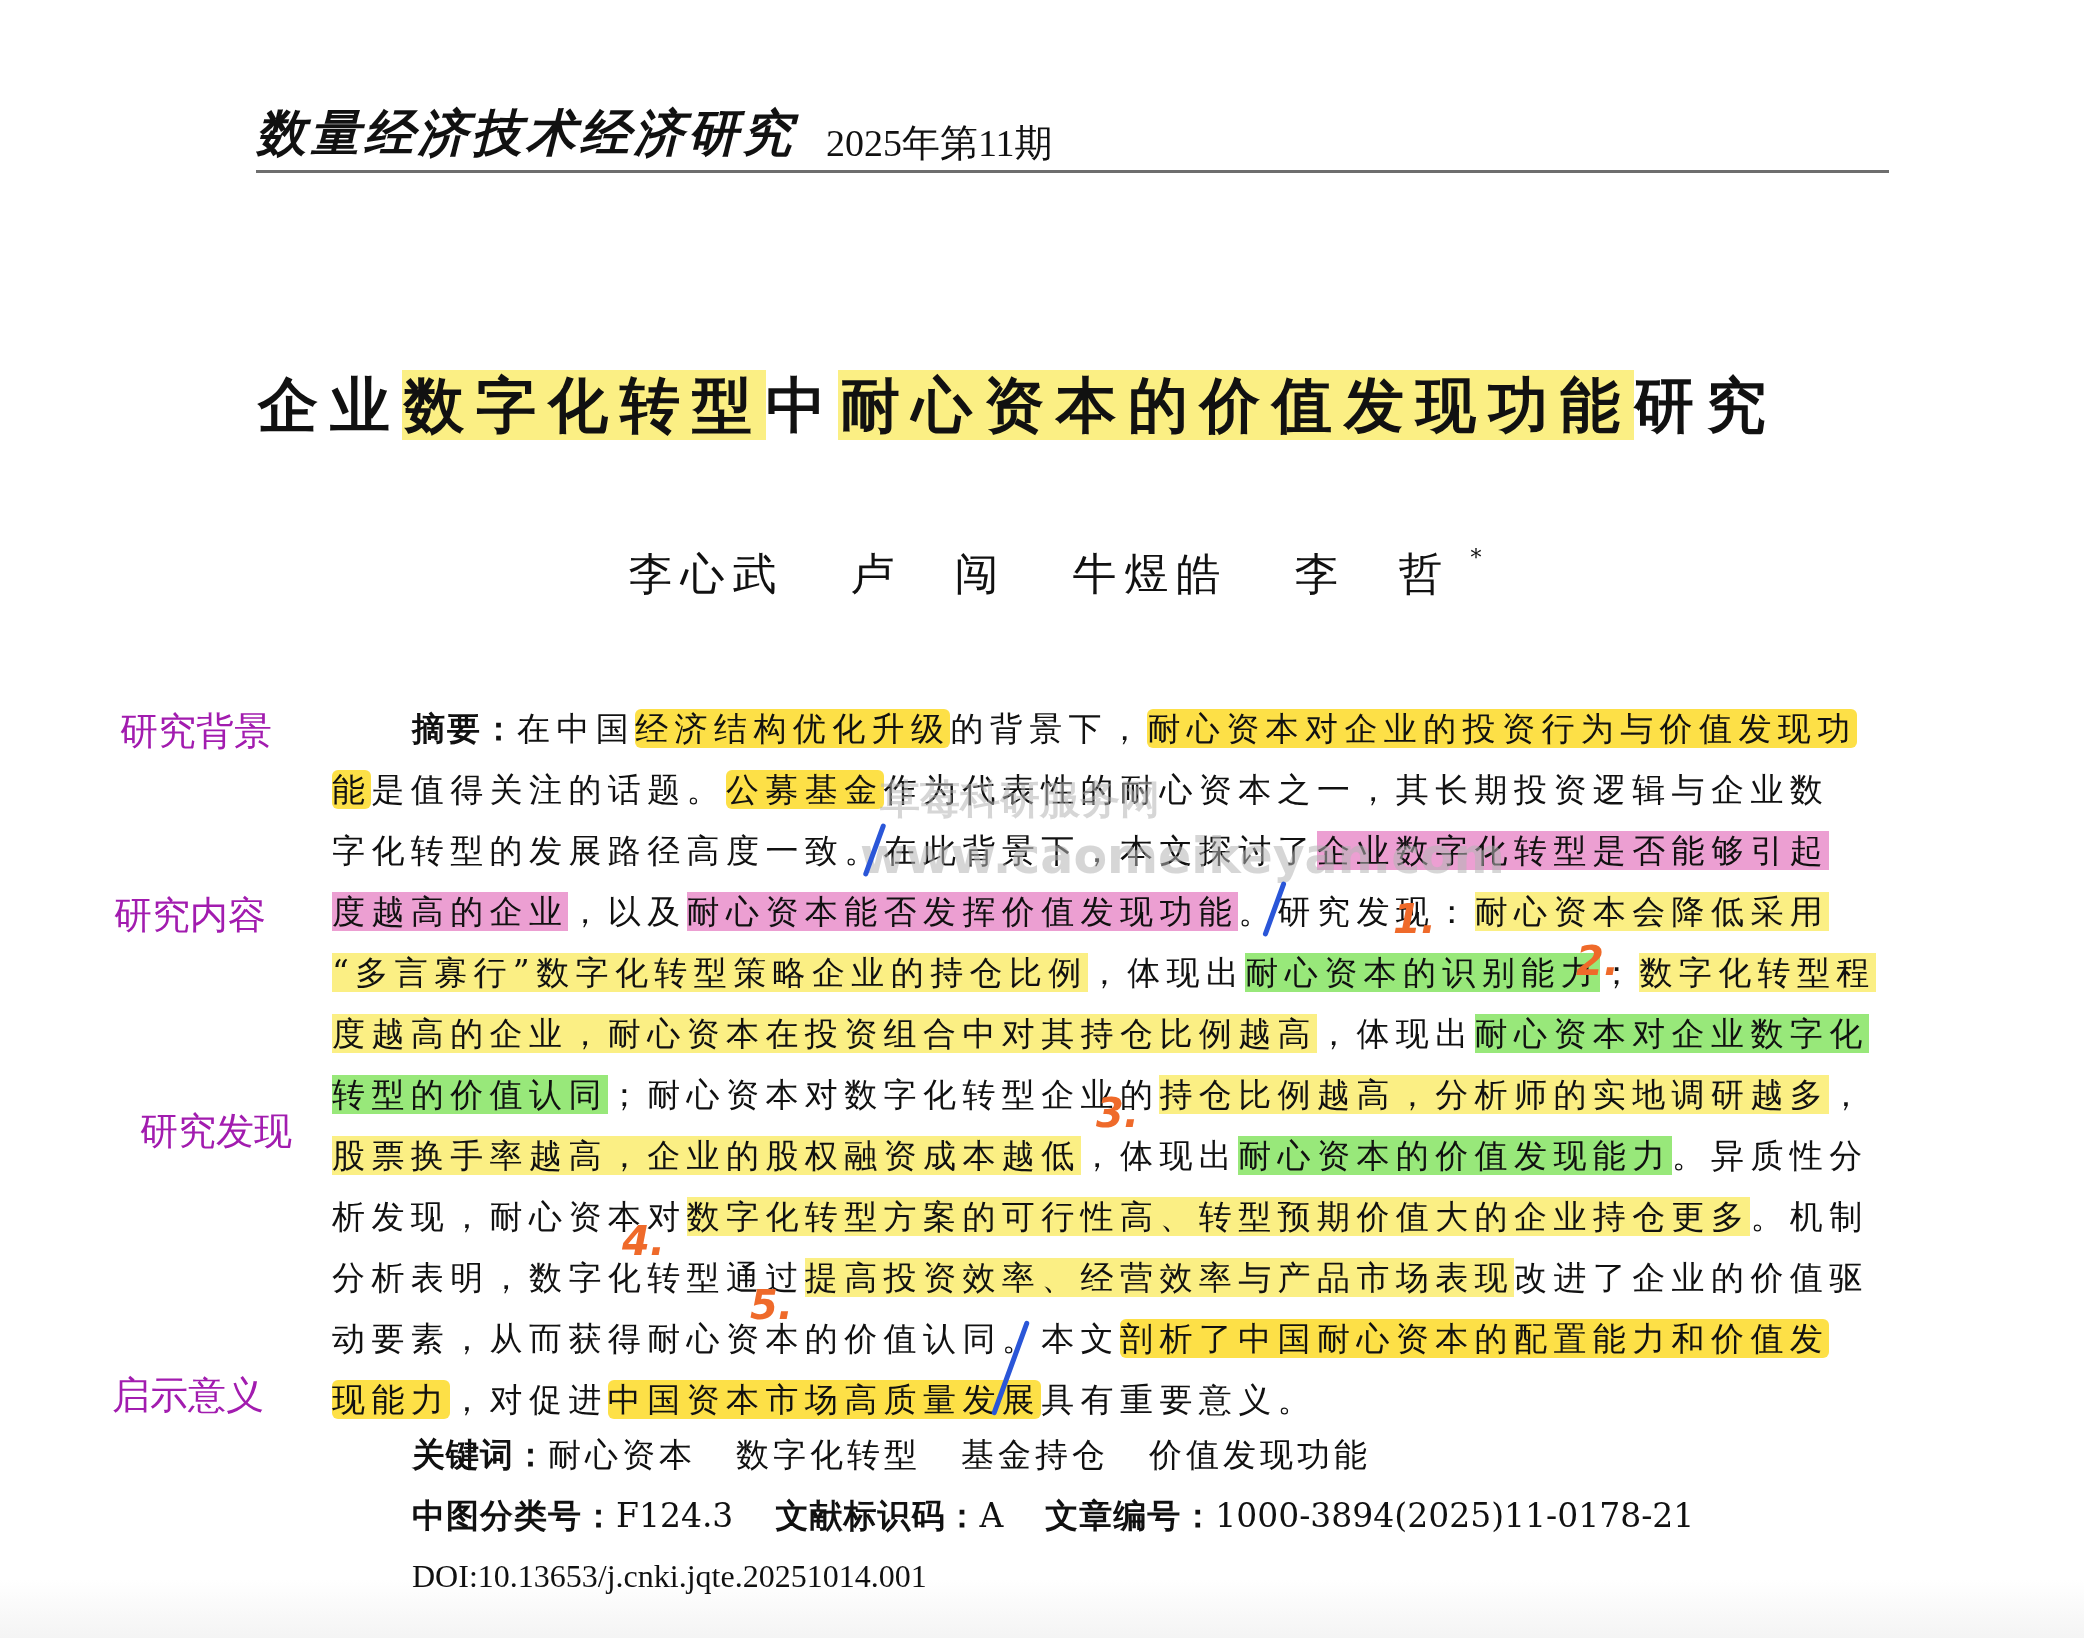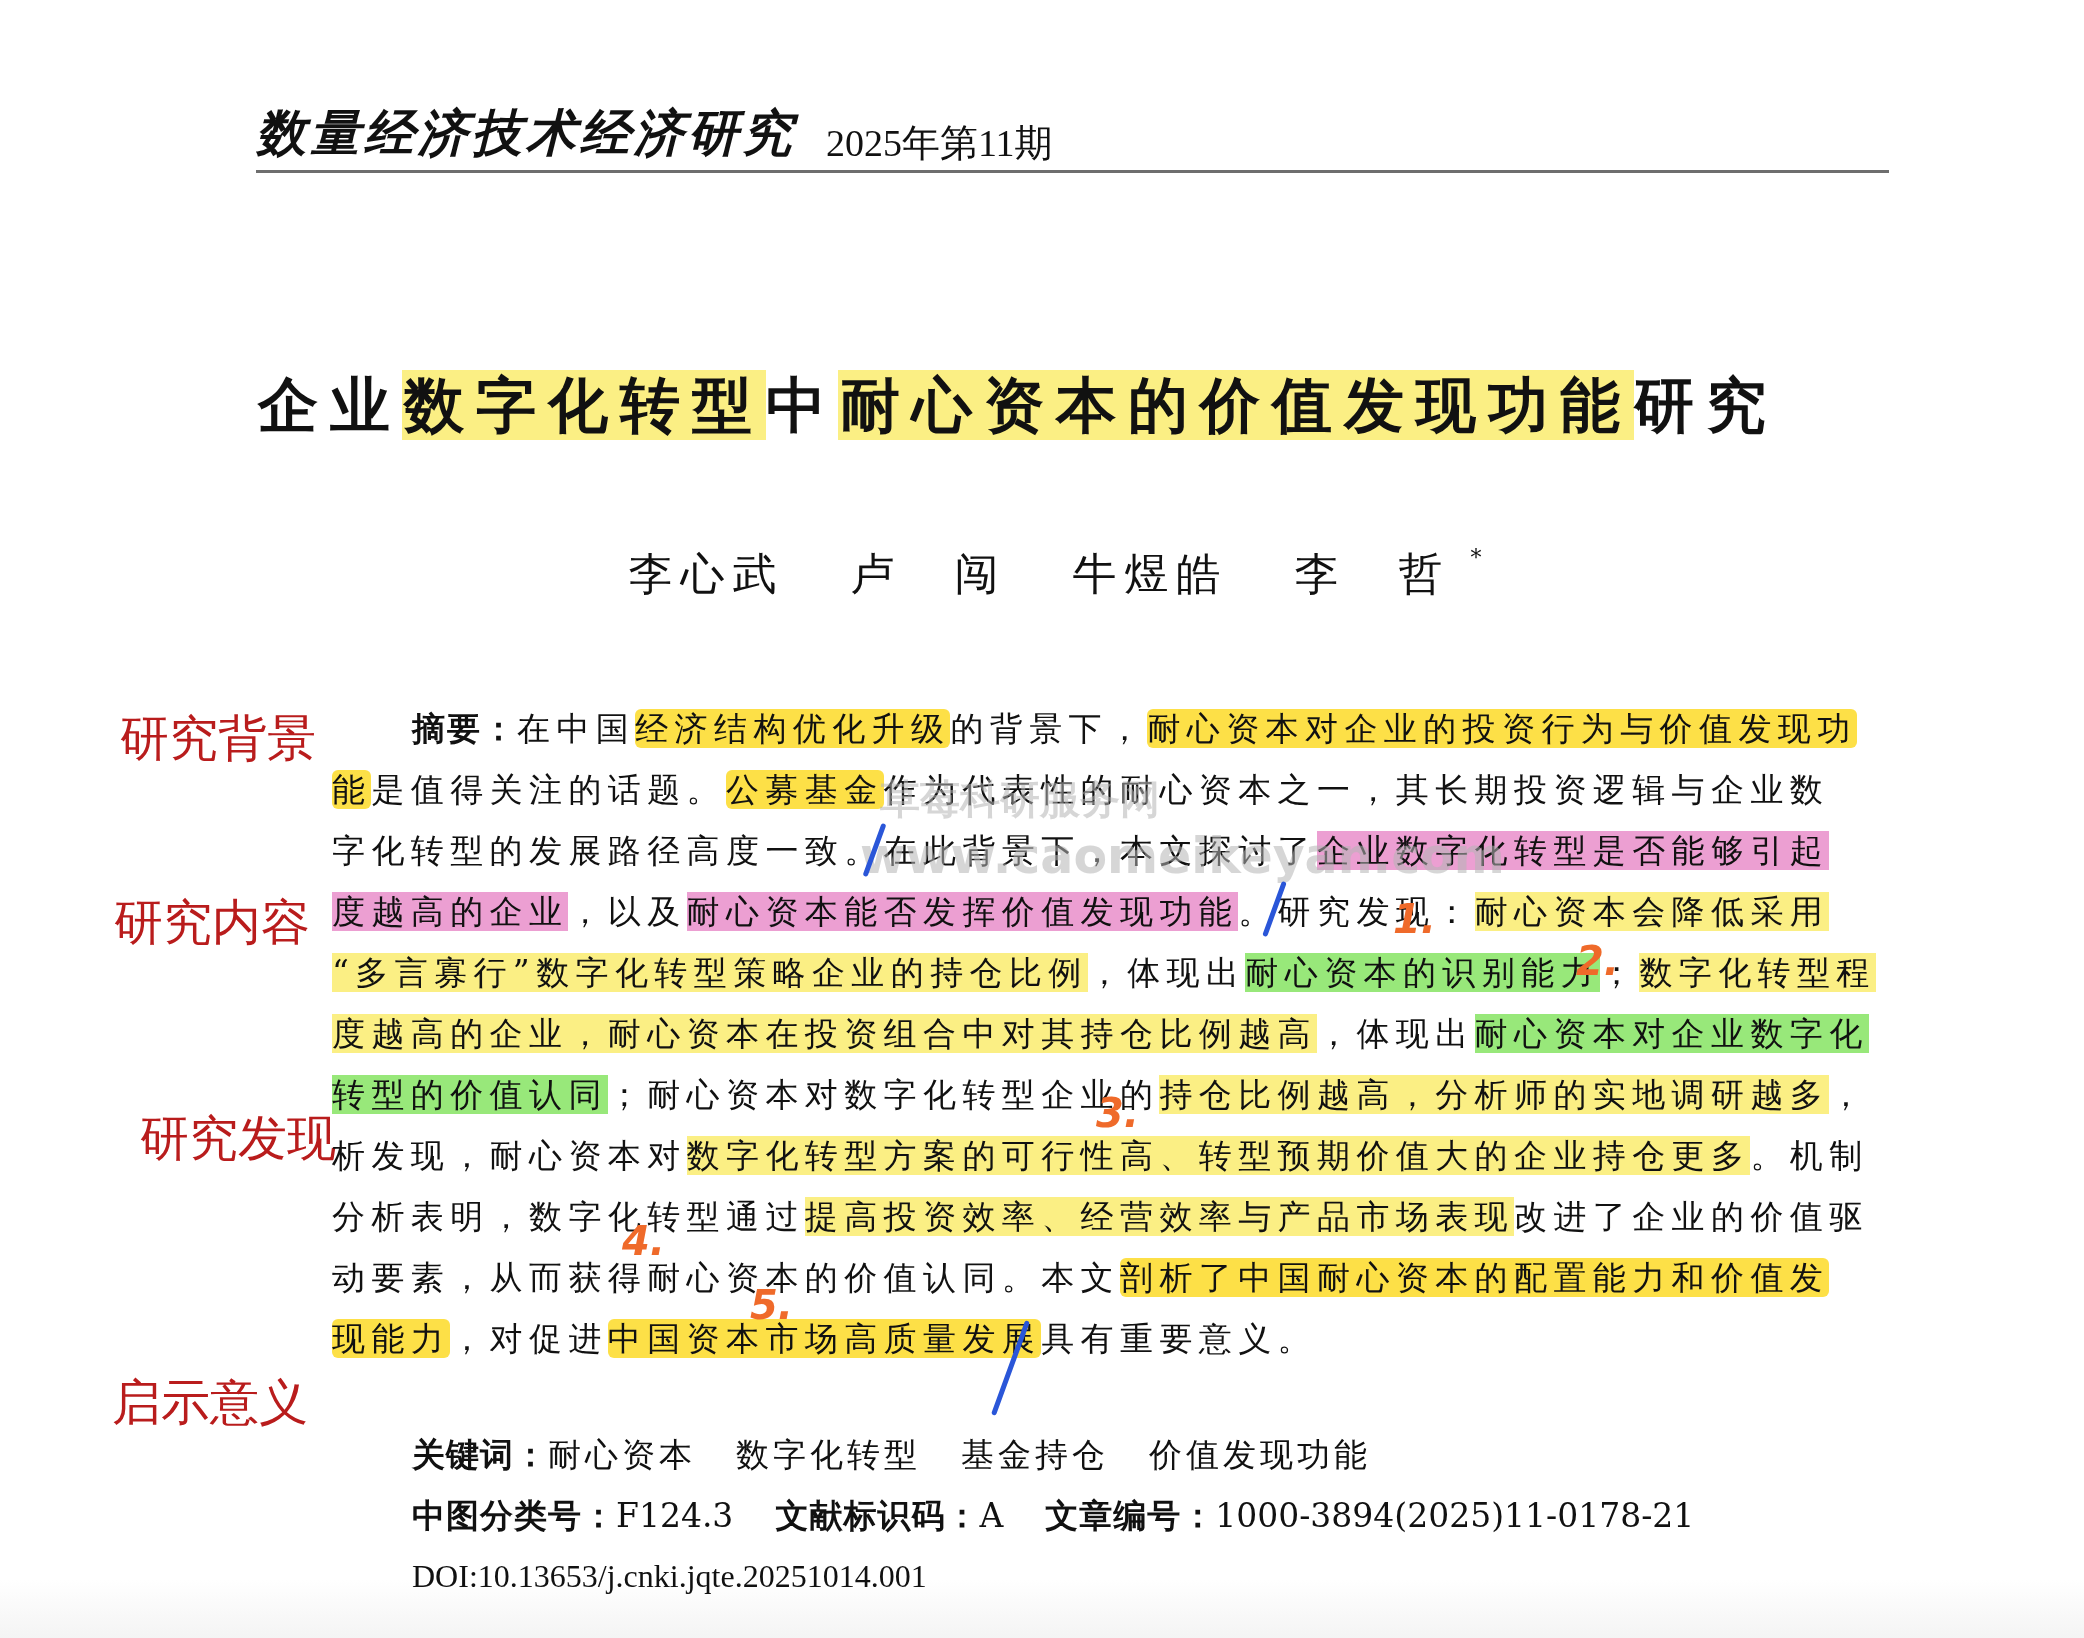--- a/index.html
+++ b/index.html
@@ -31,21 +31,21 @@
 
   
   .authors {
     left: 0; width: 2084px; top: 545px; text-align: center; font-size: 44px; white-space: nowrap;
   }
   .authors span { margin: 0 26px; letter-spacing: 8px; }
   .authors sup { font-size: 22px; vertical-align: top; margin-left: -6px; }
 
   
   .margin-label {
-    color: #b91c1c; font-family: "DejaVu Sans", sans-serif; font-size: 49px; white-space: nowrap;
+    color: #a21caf; font-family: "DejaVu Sans", sans-serif; font-size: 38px; white-space: nowrap;
   }
 
   
   .abstract {
     left: 332px; top: 698px; width: 1488px; font-size: 33px; line-height: 61px;
     letter-spacing: 6.4px; text-align: justify;
   }
   .abstract .lead { font-weight: bold; letter-spacing: 2px; margin-left: 80px; }
   .line { display: block; white-space: nowrap; height: 61px; }
   .b { background: #fde047; border-radius: 6px; }
@@ -93,20 +93,21 @@
 <div class="abs margin-label" style="left:112px; top:1370px;">启示意义</div>
 
 <div class="abs abstract" id="abstract">
     <span class="line"><span class="lead">摘要：</span><span>在中国</span><span class="b">经济结构优化升级</span><span>的背景下，</span><span class="b">耐心资本对企业的投资行为与价值发现功</span></span>
     <span class="line"><span class="b">能</span><span>是值得关注的话题。</span><span class="b">公募基金</span><span>作为代表性的耐心资本之一，其长期投资逻辑与企业数</span></span>
     <span class="line"><span>字化转型的发展路径高度一致。在此背景下，本文探讨了</span><span class="p">企业数字化转型是否能够引起</span></span>
     <span class="line"><span class="p">度越高的企业</span><span>，以及</span><span class="p">耐心资本能否发挥价值发现功能</span><span>。研究发现：</span><span class="y">耐心资本会降低采用</span></span>
     <span class="line"><span class="y">“多言寡行”数字化转型策略企业的持仓比例</span><span>，体现出</span><span class="g">耐心资本的识别能力</span><span>；</span><span class="y">数字化转型程</span></span>
     <span class="line"><span class="y">度越高的企业，耐心资本在投资组合中对其持仓比例越高</span><span>，体现出</span><span class="g">耐心资本对企业数字化</span></span>
     <span class="line"><span class="g">转型的价值认同</span><span>；耐心资本对数字化转型企业的</span><span class="y">持仓比例越高，分析师的实地调研越多</span><span>，</span></span>
+    <span class="line"><span class="y">股票换手率越高，企业的股权融资成本越低</span><span>，体现出</span><span class="g">耐心资本的价值发现能力</span><span>。异质性分</span></span>
     <span class="line"><span>析发现，耐心资本对</span><span class="y">数字化转型方案的可行性高、转型预期价值大的企业持仓更多</span><span>。机制</span></span>
     <span class="line"><span>分析表明，数字化转型通过</span><span class="y">提高投资效率、经营效率与产品市场表现</span><span>改进了企业的价值驱</span></span>
     <span class="line"><span>动要素，从而获得耐心资本的价值认同。本文</span><span class="b">剖析了中国耐心资本的配置能力和价值发</span></span>
     <span class="line"><span class="b">现能力</span><span>，对促进</span><span class="b">中国资本市场高质量发展</span><span>具有重要意义。</span></span>
   </div>
 
 <div class="abs kw">
   <b>关键词：</b><span class="item">耐心资本</span><span class="item">数字化转型</span><span class="item">基金持仓</span><span class="item">价值发现功能</span>
 </div>
 

